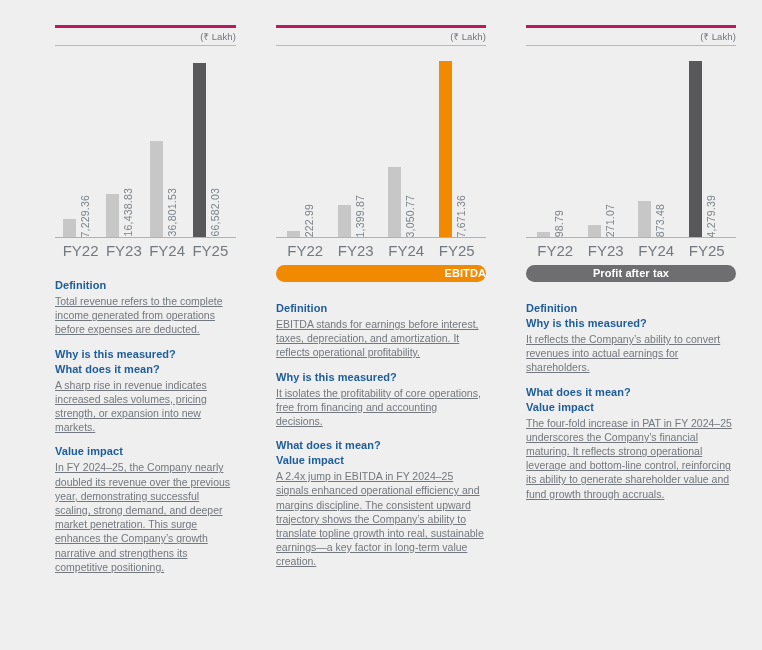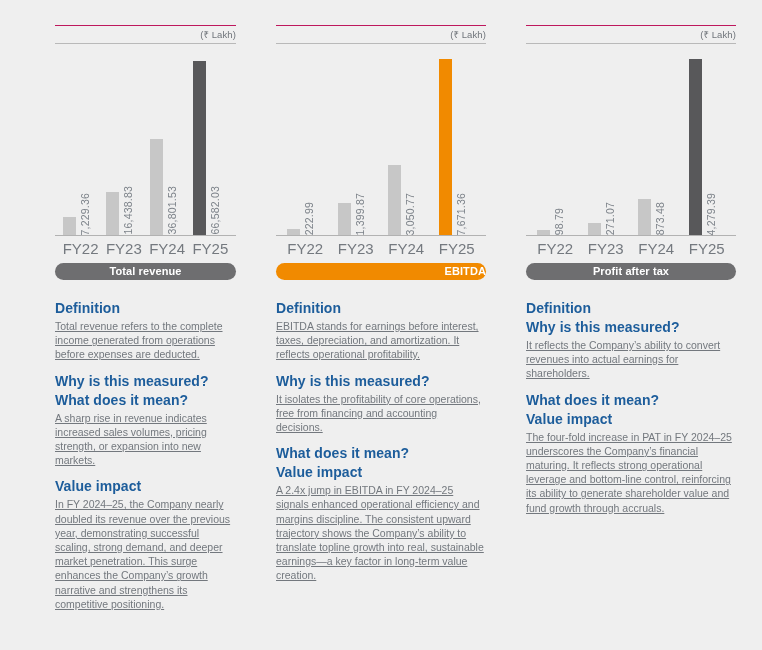--- a/index.html
+++ b/index.html
@@ -26,21 +26,21 @@
     box-sizing: border-box;
   }
   .col {
     width: 210px;
     flex: 0 0 210px;
   }
   .col.wide { width: 181px; flex: 0 0 181px; }
 
   
   .chart-head {
-    border-top: 1px solid #be185d;
+    border-top: 3px solid #be185d;
     border-bottom: 1px solid #b9b9b9;
     height: 17px;
     line-height: 17px;
     text-align: right;
     font-size: 9.5px;
     color: #6f747a;
     box-sizing: content-box;
   }
   .unit { letter-spacing: 0.1px; }
 
@@ -108,21 +108,21 @@
     font-weight: bold;
     text-align: center;
     letter-spacing: 0.1px;
   }
   .pill.orange { background: #f18a00; text-align: right; padding-left: 12px; box-sizing: border-box; }
 
   
   .textblock { margin-top: 20px; }
   .sec-h {
     color: #1d5d9b;
-    font-size: 14px;
+    font-size: 11px;
     font-weight: bold;
     margin: 0 0 3px 0;
     letter-spacing: 0.05px;
   }
   .sec-p {
     color: #73787e;
     font-size: 10.5px;
     line-height: 14.2px;
     margin: 0 0 11px 0;
     text-decoration: underline;
@@ -160,21 +160,20 @@
             <span class="vlabel">66,582.03</span>
           </div>
         </div>
       </div>
       <div class="xaxis">
         <div class="xtick">FY22</div>
         <div class="xtick">FY23</div>
         <div class="xtick">FY24</div>
         <div class="xtick">FY25</div>
       </div>
-      <div class="pill">Total revenue</div>
 
       <div class="textblock">
         <p class="sec-h">Definition</p>
         <p class="sec-p">Total revenue refers to the complete income generated from operations before expenses are deducted.</p>
         <p class="sec-h">Why is this measured?</p>
         <p class="sec-h">What does it mean?</p>
         <p class="sec-p">A sharp rise in revenue indicates increased sales volumes, pricing strength, or expansion into new markets.</p>
         <p class="sec-h">Value impact</p>
         <p class="sec-p">In FY 2024–25, the Company nearly doubled its revenue over the previous year, demonstrating successful scaling, strong demand, and deeper market penetration. This surge enhances the Company’s growth narrative and strengthens its competitive positioning.</p>
       </div>

